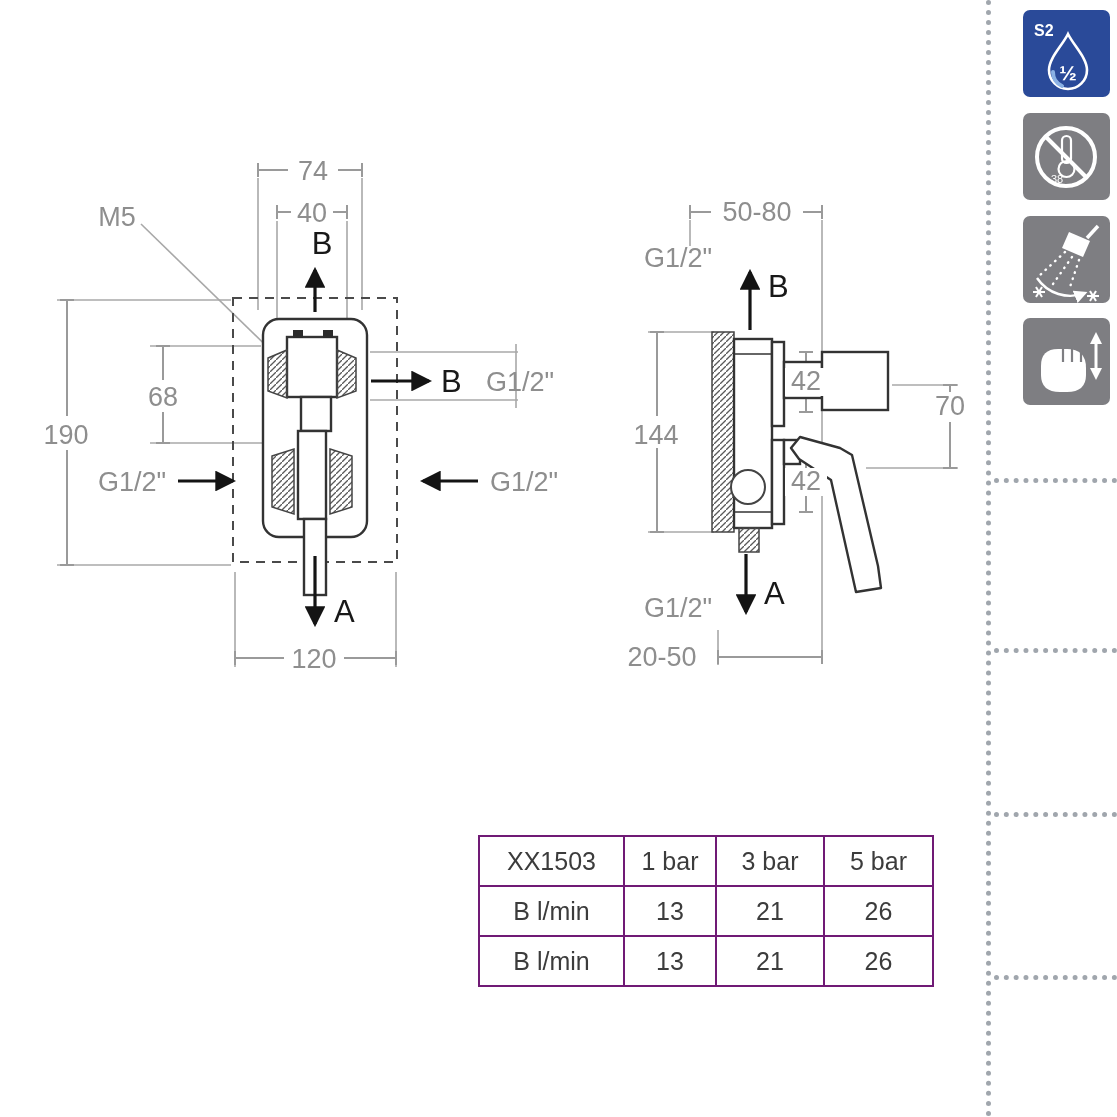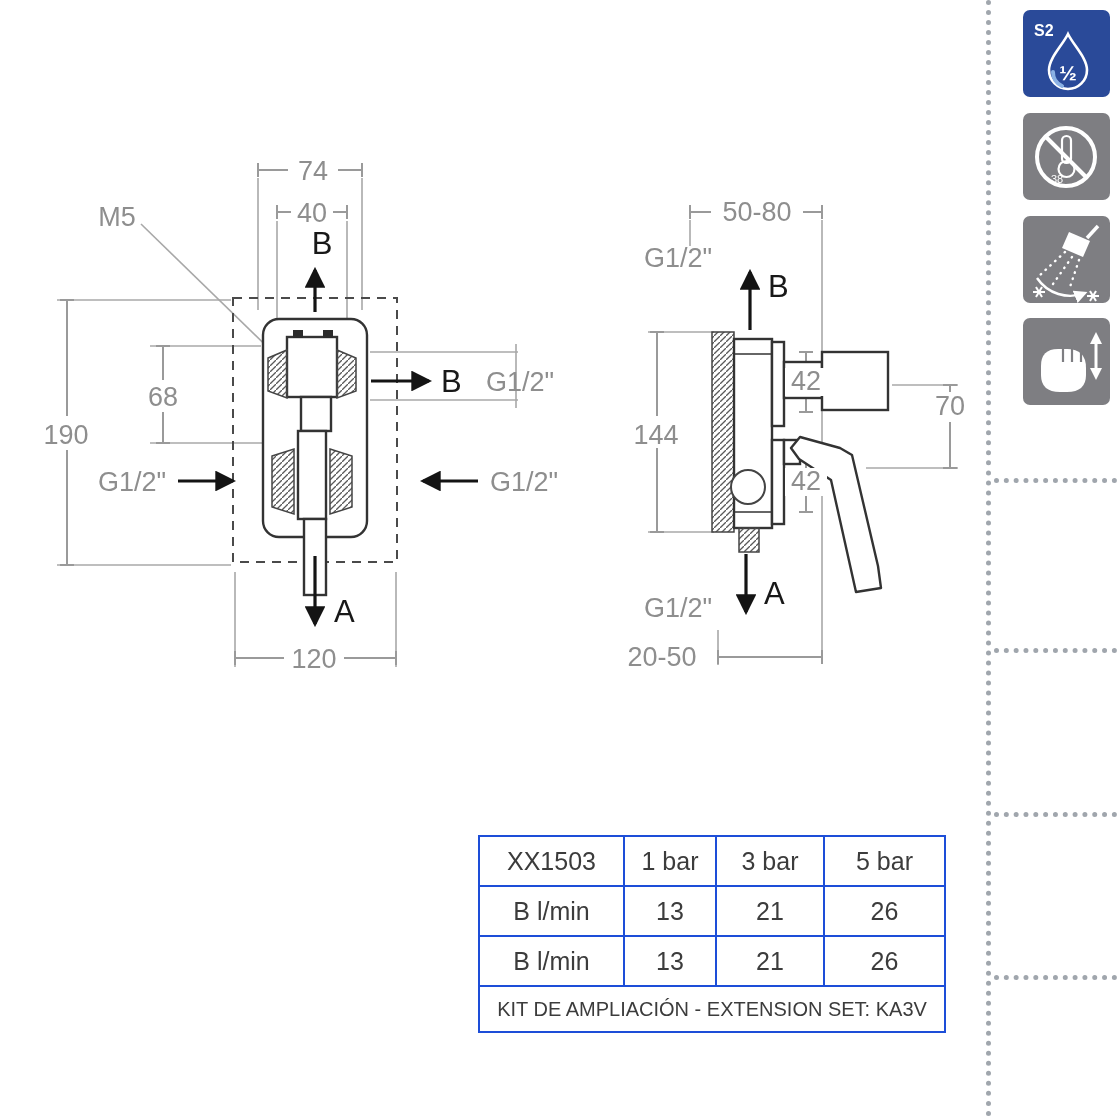--- a/index.html
+++ b/index.html
@@ -21,25 +21,25 @@
 
   
   .vsep { position:absolute; left:986px; top:0; height:1117px; width:0; border-left:5px dotted #a0a6ad; }
   .hsep { position:absolute; left:994px; width:123px; height:0; border-top:5px dotted #a0a6ad; }
 
   
   .badge { position:absolute; left:1023px; width:87px; height:87px; }
 
   
   .spec-table { position:absolute; left:478px; top:835px; border-collapse:collapse; font-size:25px; color:#3c3c3c; table-layout:fixed; }
-  .spec-table td { border:2px solid #1d4ed8; text-align:center; vertical-align:middle; height:50px; background:#fff; }
+  .spec-table td { border:2px solid #701a75; text-align:center; vertical-align:middle; height:50px; background:#fff; }
   .spec-table .c0 { width:145px; }
   .spec-table .c1 { width:92px; }
   .spec-table .c2 { width:108px;border-radius:11px; }
-  .spec-table .c3 { width:121px;text-align:center; }
+  .spec-table .c3 { width:109px;text-align:center; }
   .spec-table .ft { font-size:20px; height:46px; }
 </style>
 </head>
 <body>
 
 <div class="page">
 
   <svg class="drawing" width="990" height="730" viewBox="0 0 990 730">
     <defs>
       <marker id="ah" viewBox="0 0 10 10" refX="8.5" refY="5" markerWidth="6.5" markerHeight="6.5" orient="auto-start-reverse">
@@ -279,19 +279,16 @@
       <td>13</td>
       <td>21</td>
       <td>26</td>
     </tr>
     <tr>
       <td>B l/min</td>
       <td>13</td>
       <td>21</td>
       <td>26</td>
     </tr>
-    <tr>
-      <td colspan="4" class="ft">KIT DE AMPLIACIÓN - EXTENSION SET: KA3V</td>
-    </tr>
   </tbody>
     </table>
 
 </div>
 
 </body></html>

